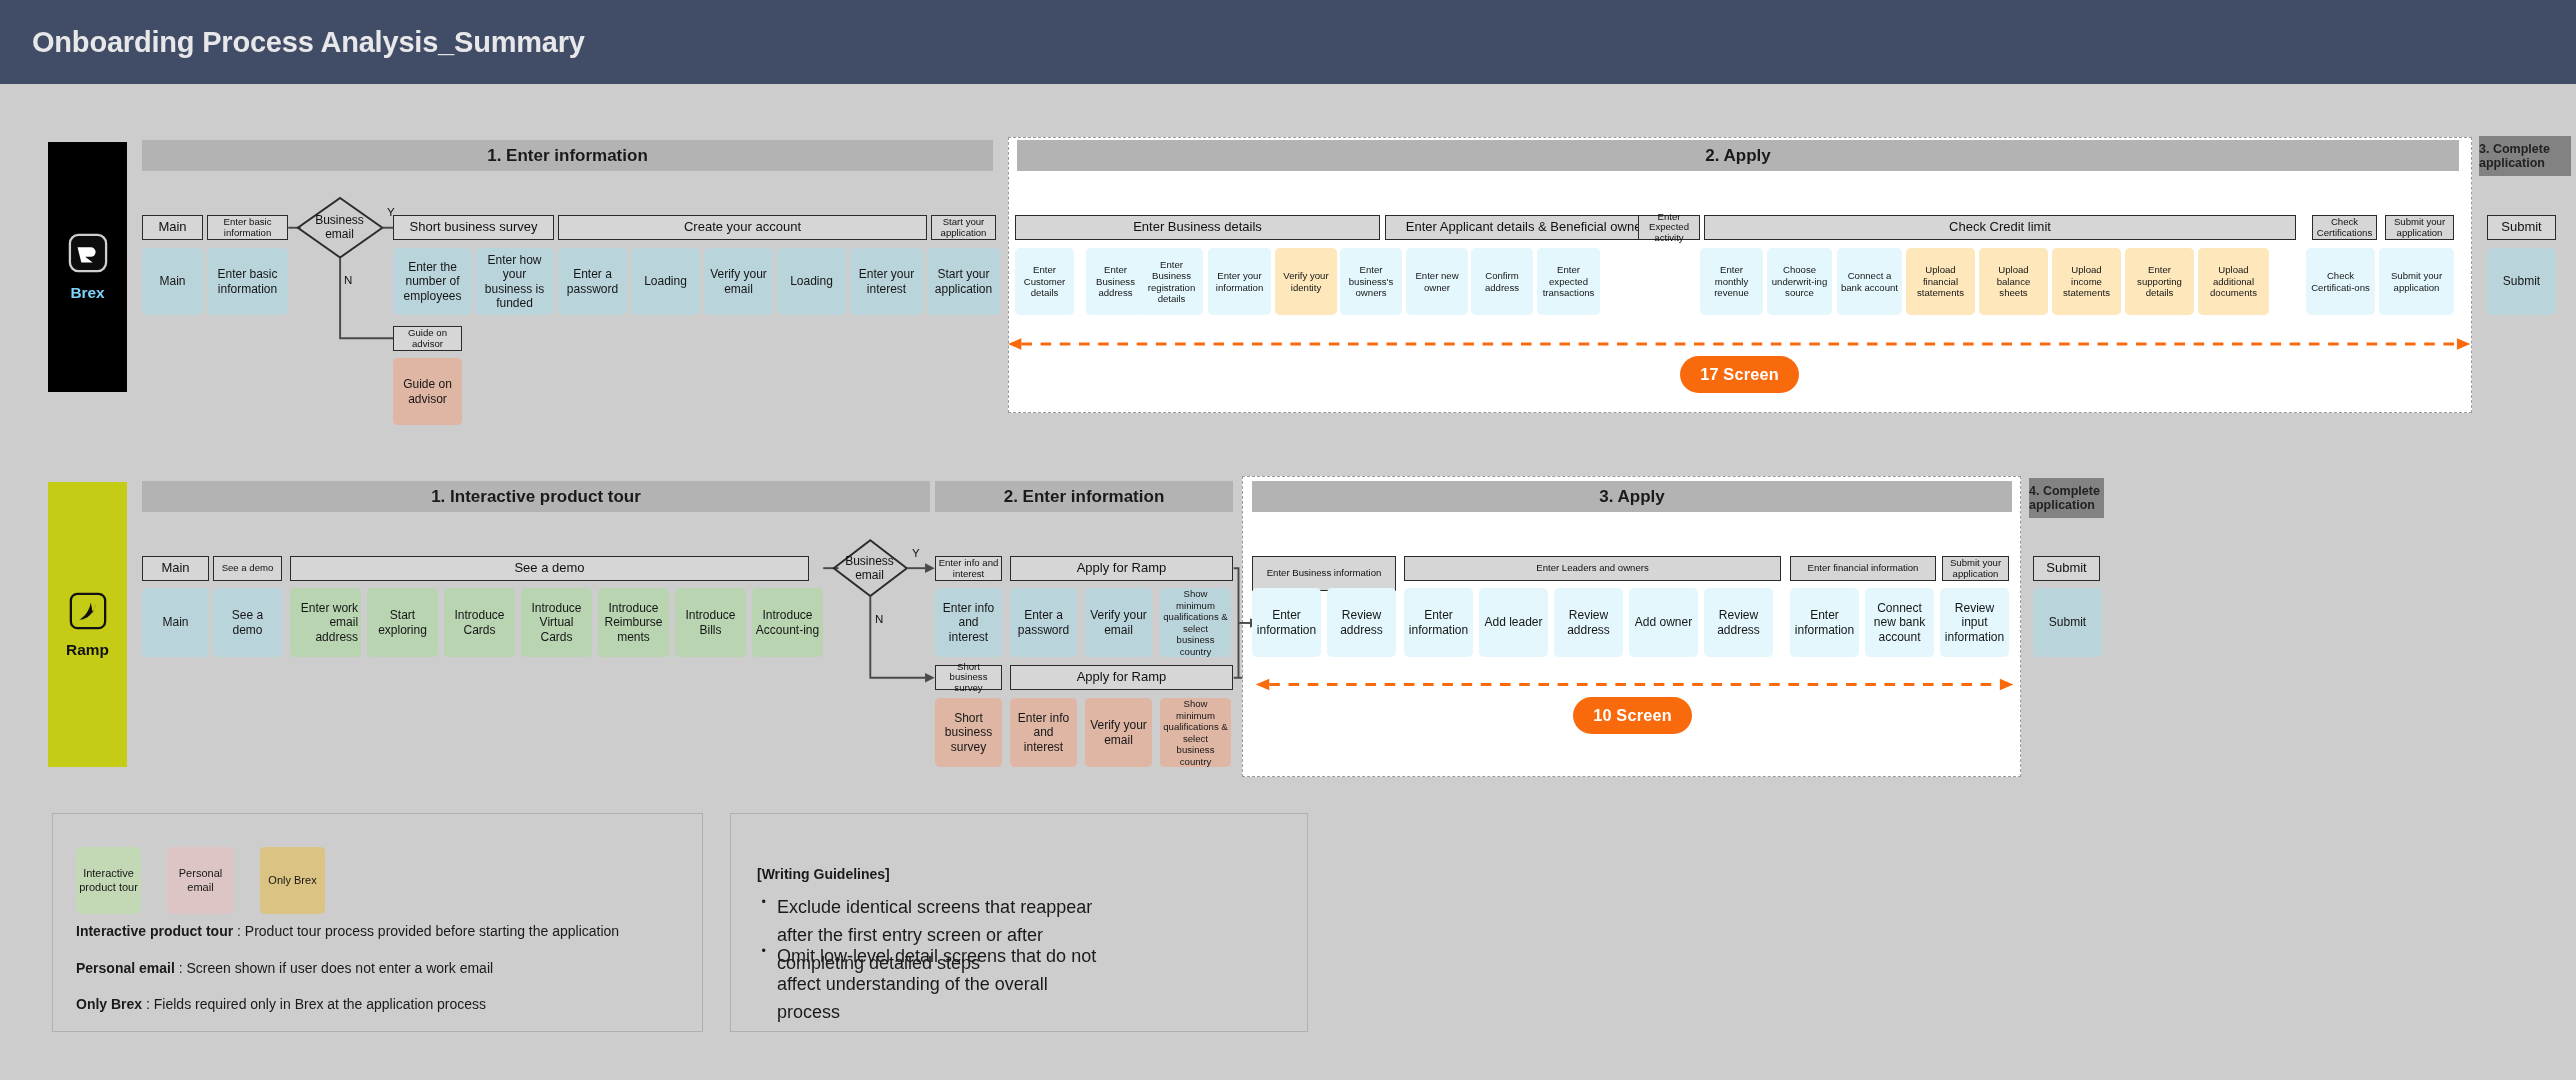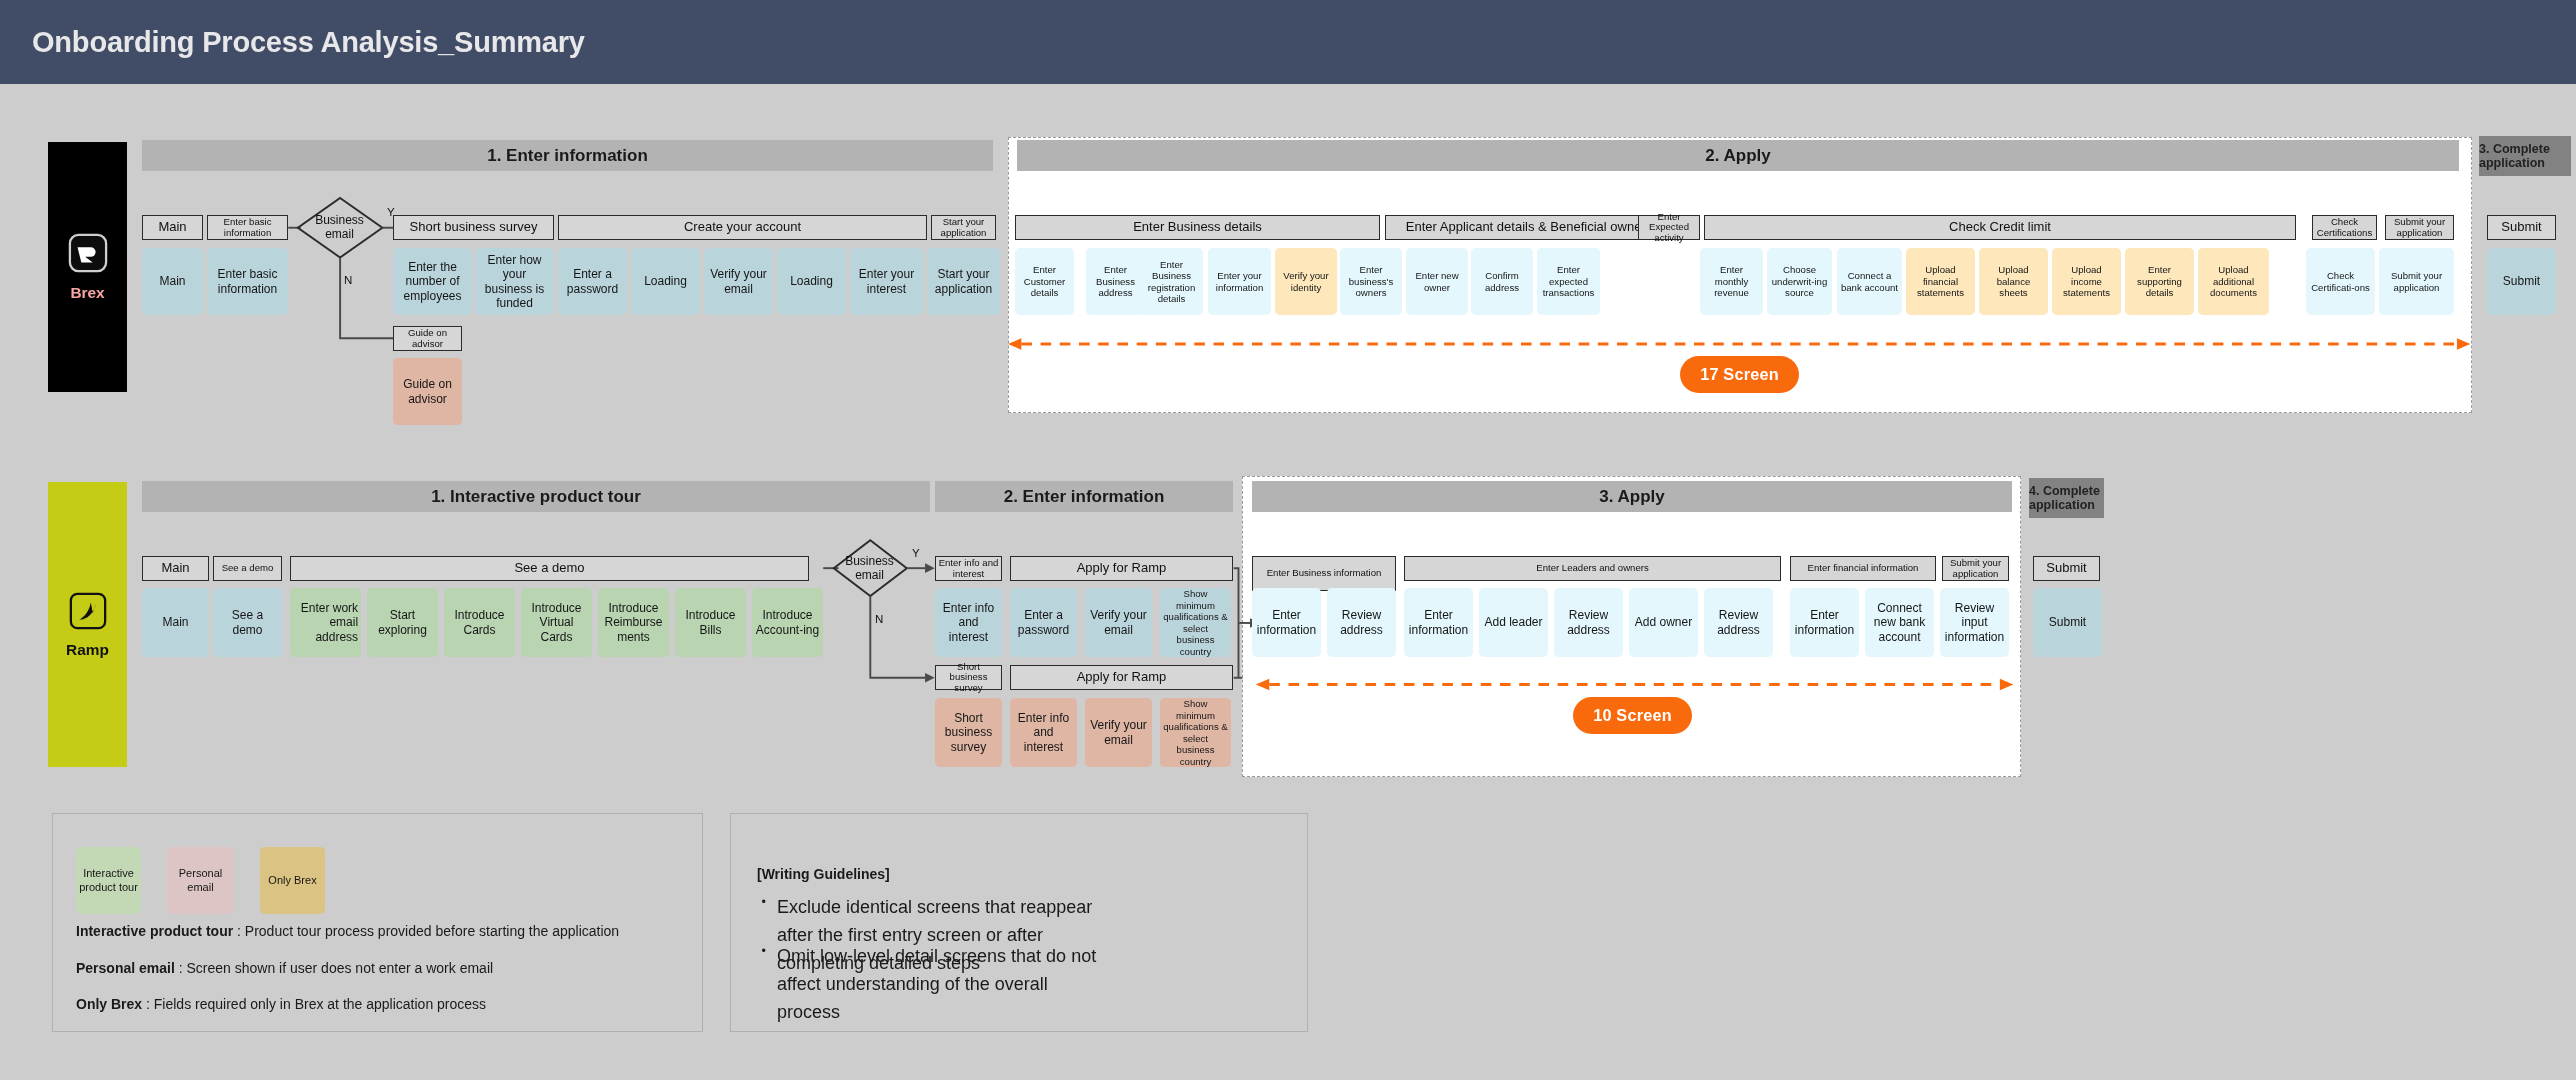--- a/index.html
+++ b/index.html
@@ -87,21 +87,21 @@
 </style>
 </head>
 <body>
 
 <div id="app-header">
   <div class="title">Onboarding Process Analysis_Summary</div>
 </div>
 
 <div>
 
-  <div class="brand-col" style="left:48px; top:142px; height:250px; background:#000; color:#fca5a5;">
+  <div class="brand-col" style="left:48px; top:142px; height:250px; background:#000; color:#7dd3fc;">
     <div class="brand-glyph">
       <svg width="40" height="40" viewBox="0 0 42 42">
         <rect x="2" y="2" width="38" height="38" rx="9" fill="#0d0d0d" stroke="#cfcfcf" stroke-width="2.4"></rect>
         <path d="M10 15 h14 a5 5 0 0 1 0 10 h-6 l8 6 h-12 z" fill="#ffffff"></path>
       </svg>
     </div>
     <div class="brand-name">Brex</div>
   </div>
 
   <div class="panel-white" style="left:1008px; top:137px; width:1464px; height:276px;"></div>

